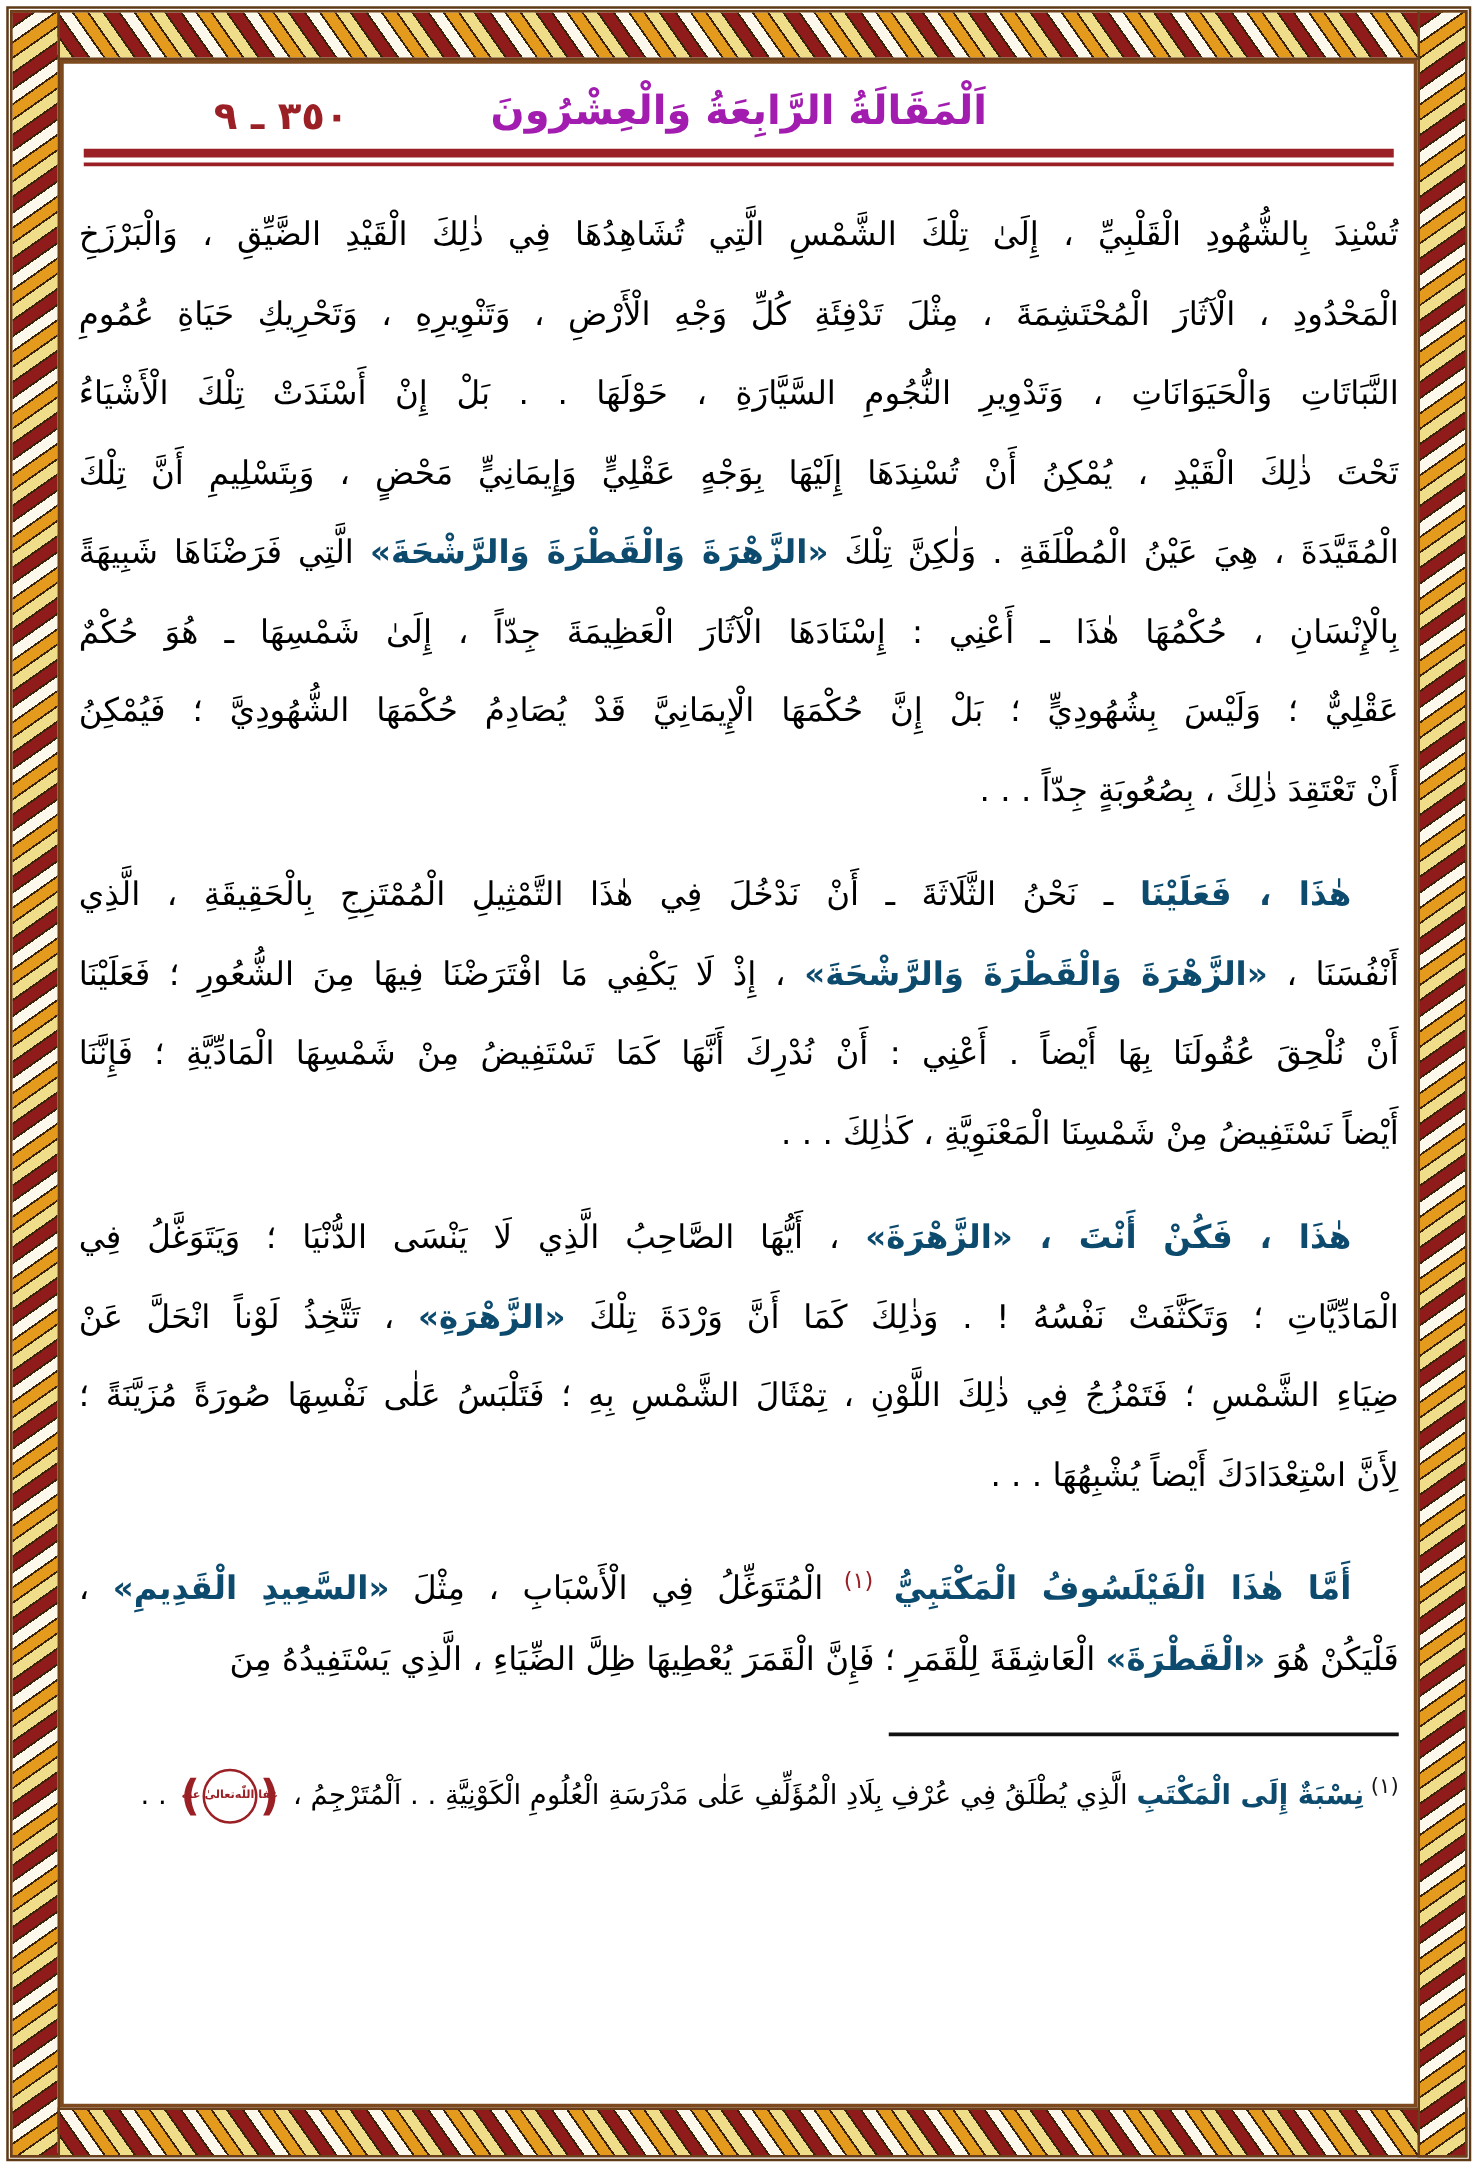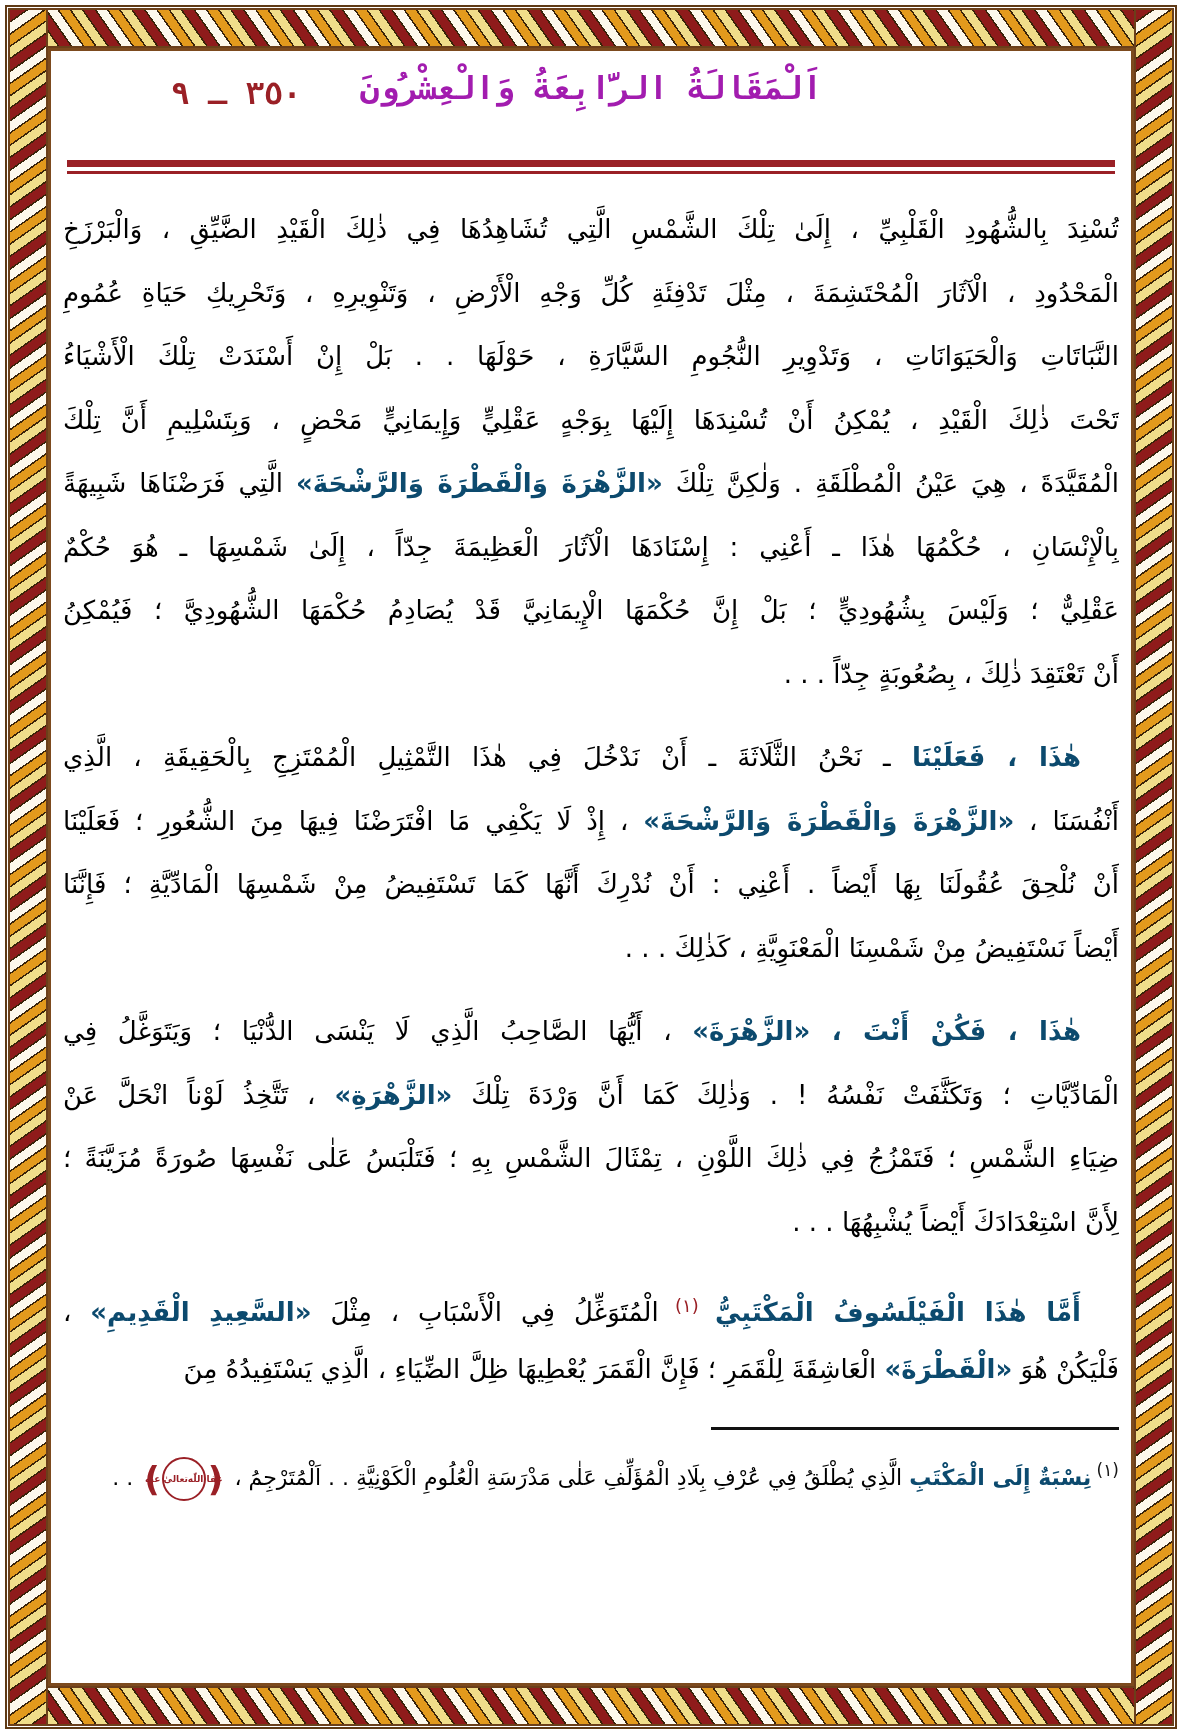--- a/index.html
+++ b/index.html
@@ -17,21 +17,21 @@
     background:repeating-linear-gradient(145deg,
       #8f1b1b 0 9px,#3a2309 9px 10.5px,#fdf8ec 10.5px 19px,#3a2309 19px 20.5px,
       #e39a1d 20.5px 29px,#3a2309 29px 30.5px,#f0dd8a 30.5px 39px,#3a2309 39px 40.5px);}
   .strip-top{top:8px;}  .strip-bottom{bottom:8px;}
   .strip-left{left:8px;} .strip-right{right:8px;}
   .inner-line{position:absolute;inset:48px;border:3px solid #7c4a1e;pointer-events:none;}
 
   
   .content{position:absolute;inset:51px;padding:0 12px;direction:rtl;box-sizing:border-box;}
 
-  .header{position:relative;height:109px;font-family:Liberation Mono, monospace;}
+  .header{position:relative;height:68px;}
   .page-title{position:absolute;top:18px;left:50%;transform:translateX(-50%);
     color:#a21caf;font-size:32px;font-weight:bold;white-space:nowrap;}
   .page-number{position:absolute;top:24px;left:auto;right:auto;inset-inline-start:auto;
     inset-inline-end:108px;color:#9a2026;font-size:31px;font-weight:bold;white-space:nowrap;}
 
   .rule{height:4px;border-top:7px solid #9a2026;border-bottom:3px solid #9a2026;
     margin:0 4px;}
 
   .body-text{margin-top:24px;color:#161616;font-size:26px;}
   .para + .para{margin-top:20px;}

